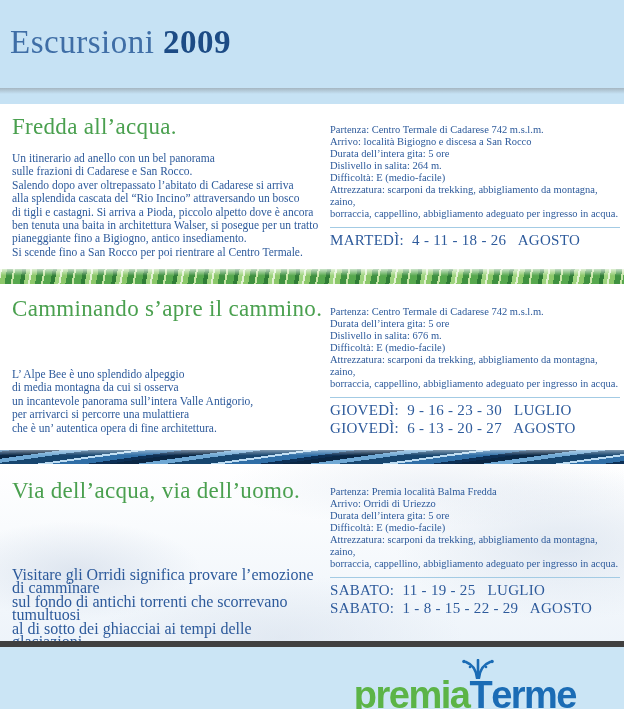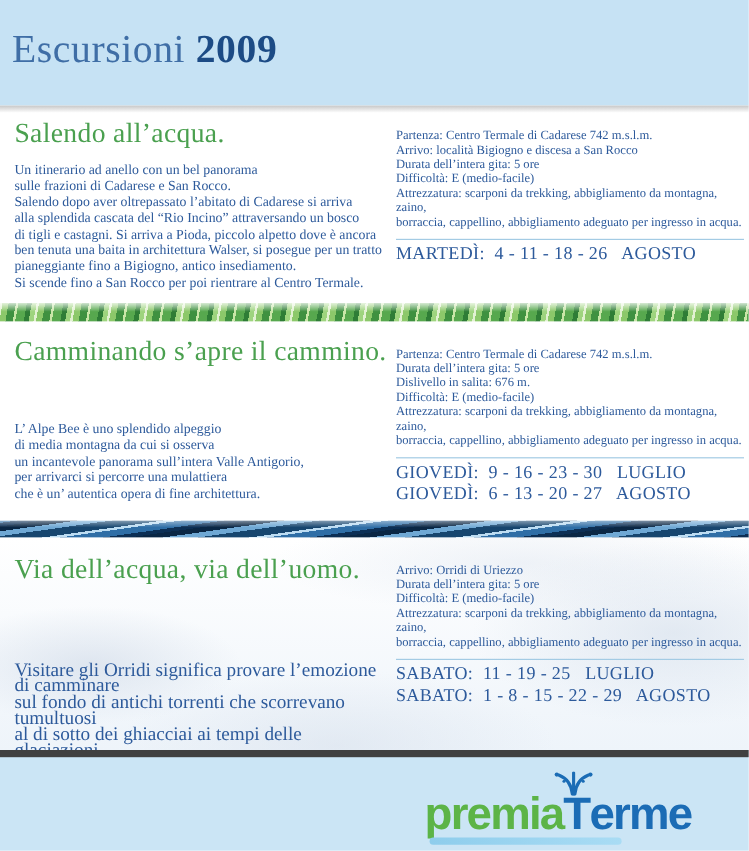--- a/index.html
+++ b/index.html
@@ -5,21 +5,21 @@
   html,body{margin:0;padding:0;}
   body{
     width:624px;height:709px;
     font-family:"Liberation Serif","DejaVu Serif",serif;
     background:#cbe5f5;
   }
   .page{position:relative;width:624px;height:709px;overflow:hidden;background:#ffffff;}
 
   
   .header{
-    position:relative;height:88px;background:#c6e2f4;
+    position:relative;height:104px;background:#c6e2f4;
   }
   .header h1{
     margin:0;position:absolute;left:10px;top:24px;
     font-size:33px;font-weight:normal;color:#3f6ea6;letter-spacing:0.5px;
   }
   .header .year{color:#1c4b85;font-weight:bold;}
   .edge-shadow{
     position:absolute;left:0;right:0;top:88px;height:6px;
     background:linear-gradient(to bottom,rgba(110,110,110,.38),rgba(255,255,255,0));
     pointer-events:none;z-index:5;
@@ -112,33 +112,34 @@
 <body>
 
 <div class="page">
 
   <div class="header">
     <h1><span>Escursioni</span>&nbsp;<span class="year">2009</span></h1>
   </div>
   <div class="edge-shadow"></div>
 
   <div class="sec" id="sec1">
-    <h2 class="sec-title">Salendo all’acqua.</h2>
+    <h2 class="sec-title">Fredda all’acqua.</h2>
     <div class="sec-desc">Un itinerario ad anello con un bel panorama
 sulle frazioni di Cadarese e San Rocco.
 Salendo dopo aver oltrepassato l’abitato di Cadarese si arriva
 alla splendida cascata del “Rio Incino” attraversando un bosco
 di tigli e castagni. Si arriva a Pioda, piccolo alpetto dove è ancora
 ben tenuta una baita in architettura Walser, si posegue per un tratto
 pianeggiante fino a Bigiogno, antico insediamento.
 Si scende fino a San Rocco per poi rientrare al Centro Termale.</div>
     <div class="sec-right">
       <div class="detail-line">Partenza: Centro Termale di Cadarese 742 m.s.l.m.</div>
       <div class="detail-line">Arrivo: località Bigiogno e discesa a San Rocco</div>
       <div class="detail-line">Durata dell’intera gita: 5 ore</div>
+      <div class="detail-line">Dislivello in salita: 264 m.</div>
       <div class="detail-line">Difficoltà: E (medio-facile)</div>
       <div class="detail-line">Attrezzatura: scarponi da trekking, abbigliamento da montagna, zaino,
 borraccia, cappellino, abbigliamento adeguato per ingresso in acqua.</div>
       <div class="divider"></div>
       <div class="sched-line">MARTEDÌ:  4 - 11 - 18 - 26   AGOSTO</div>
     </div>
   </div>
 
   <div class="strip strip-grass"></div>
 
@@ -163,20 +164,21 @@
   </div>
 
   <div class="strip strip-water"></div>
 
   <div class="sec" id="sec3">
     <h2 class="sec-title">Via dell’acqua, via dell’uomo.</h2>
     <div class="sec-desc">Visitare gli Orridi significa provare l’emozione di camminare
 sul fondo di antichi torrenti che scorrevano tumultuosi
 al di sotto dei ghiacciai ai tempi delle glaciazioni.</div>
     <div class="sec-right">
+      <div class="detail-line">Partenza: Premia località Balma Fredda</div>
       <div class="detail-line">Arrivo: Orridi di Uriezzo</div>
       <div class="detail-line">Durata dell’intera gita:  5 ore</div>
       <div class="detail-line">Difficoltà: E (medio-facile)</div>
       <div class="detail-line">Attrezzatura: scarponi da trekking, abbigliamento da montagna, zaino,
 borraccia, cappellino, abbigliamento adeguato per ingresso in acqua.</div>
       <div class="divider"></div>
       <div class="sched-line">SABATO:  11 - 19 - 25   LUGLIO</div>
       <div class="sched-line">SABATO:  1 - 8 - 15 - 22 - 29   AGOSTO</div>
     </div>
   </div>

